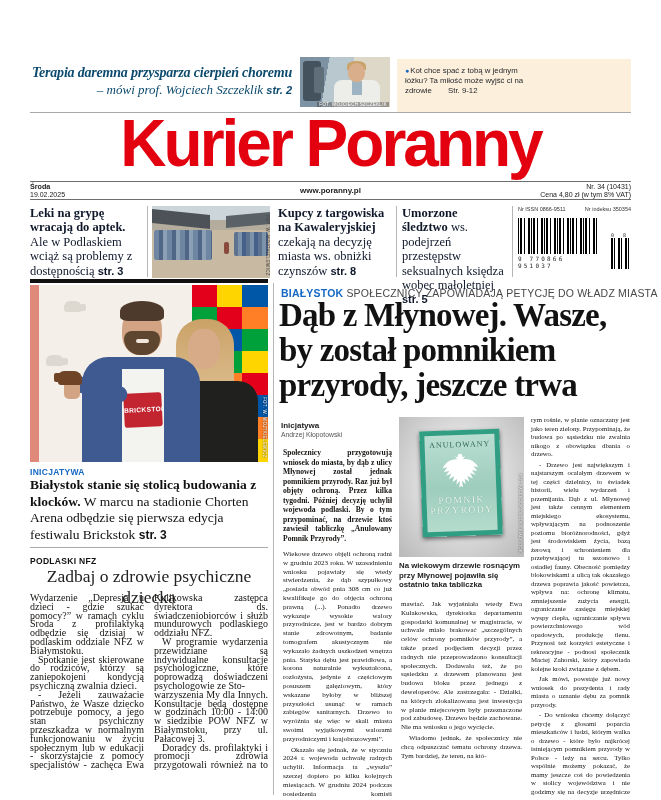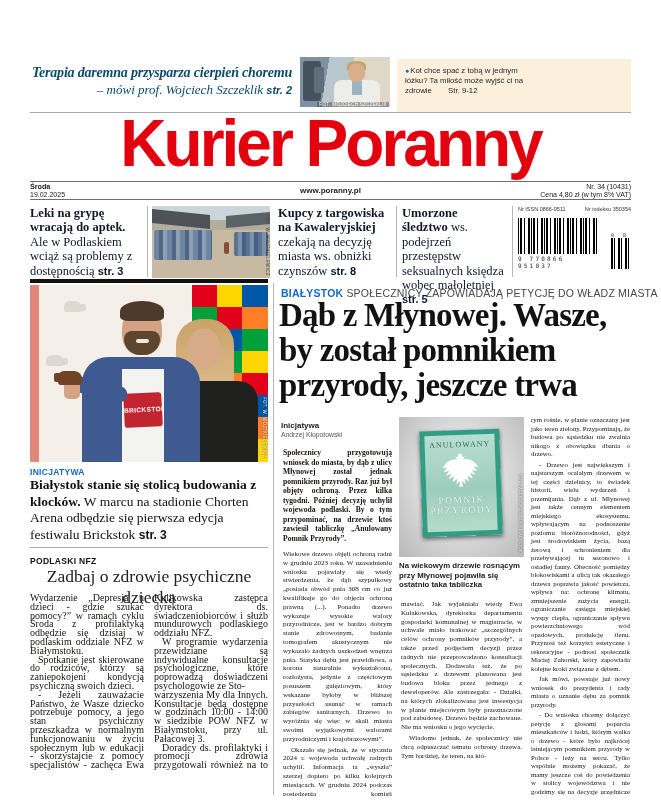--- a/index.html
+++ b/index.html
@@ -277,21 +277,21 @@
     <span>W marcu na stadionie Chorten Arena odbędzie się pierwsza edycja festiwalu Brickstok</span>
     <span class="pref" style="font-size:12px;">str. 3</span>
   </div>
 
   <div class="rule" style="left:30px;top:547px;width:238px;"></div>
 
   <div class="abs nfz-kicker">PODLASKI NFZ</div>
   <div class="abs nfz-head">Zadbaj o zdrowie psychiczne dziecka</div>
   <div class="abs nfz-body">
     <p>Wydarzenie „Depresja u dzieci - gdzie szukać pomocy?” w ramach cyklu Środa z profilaktyką odbędzie się dzisiaj w podlaskim oddziale NFZ w Białymstoku.</p>
-    <p class="ind">Spotkanie jest skierowane do rodziców, którzy są zaniepokojeni kondycją psychiczną swoich dzieci.</p>
+    <p class="ind">Spotkanie jest skierowane do rodziców, którzy są zaniepokojeni kondycją psychiczną zwalnia dzieci.</p>
     <p class="ind">- Jeżeli zauważacie Państwo, że Wasze dziecko potrzebuje pomocy, a jego stan psychiczny przeszkadza w normalnym funkcjonowaniu w życiu społecznym lub w edukacji - skorzystajcie z pomocy specjalistów - zachęca Ewa Kulikowska zastępca dyrektora ds. świadczeniobiorców i służb mundurowych podlaskiego oddziału NFZ.</p>
     <p class="ind">W programie wydarzenia przewidziane są indywidualne konsultacje psychologiczne, które poprowadzą doświadczeni psychologowie ze Sto-</p>
     <p>warzyszenia My dla Innych. Konsultacje będą dostępne w godzinach 10:00 - 14:00 w siedzibie POW NFZ w Białymstoku, przy ul. Pałacowej 3.</p>
     <p class="ind">Doradcy ds. profilaktyki i promocji zdrowia przygotowali również na to wydarzenie specjalną ofertę profilaktyczną, która może być pomocna w leczeniu psychoterapeutycznym depresji oraz w redukcji napięcia i stresu. Każdy uczestnik otrzyma informacje gdzie znaleźć bezpłatną pomoc psychiatryczną i psychologiczną w województwie podlaskim w ramach NFZ.</p>
 
   </div>
 
   <div class="abs main-kicker">
     <span class="loc">BIAŁYSTOK</span>
     <span class="rest">SPOŁECZNICY ZAPOWIADAJĄ PETYCJĘ DO WŁADZ MIASTA</span>

